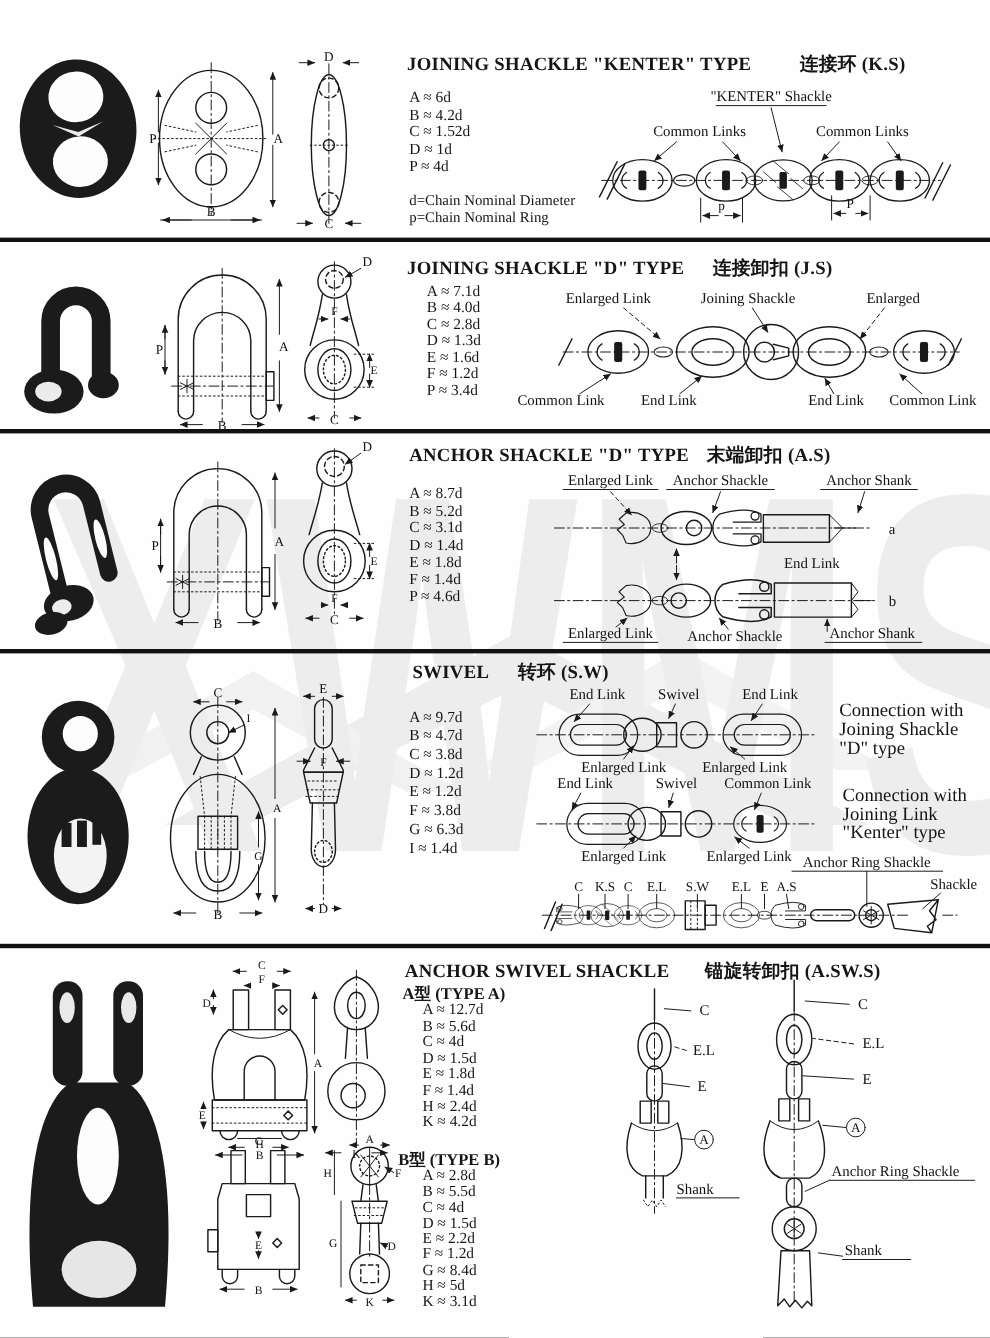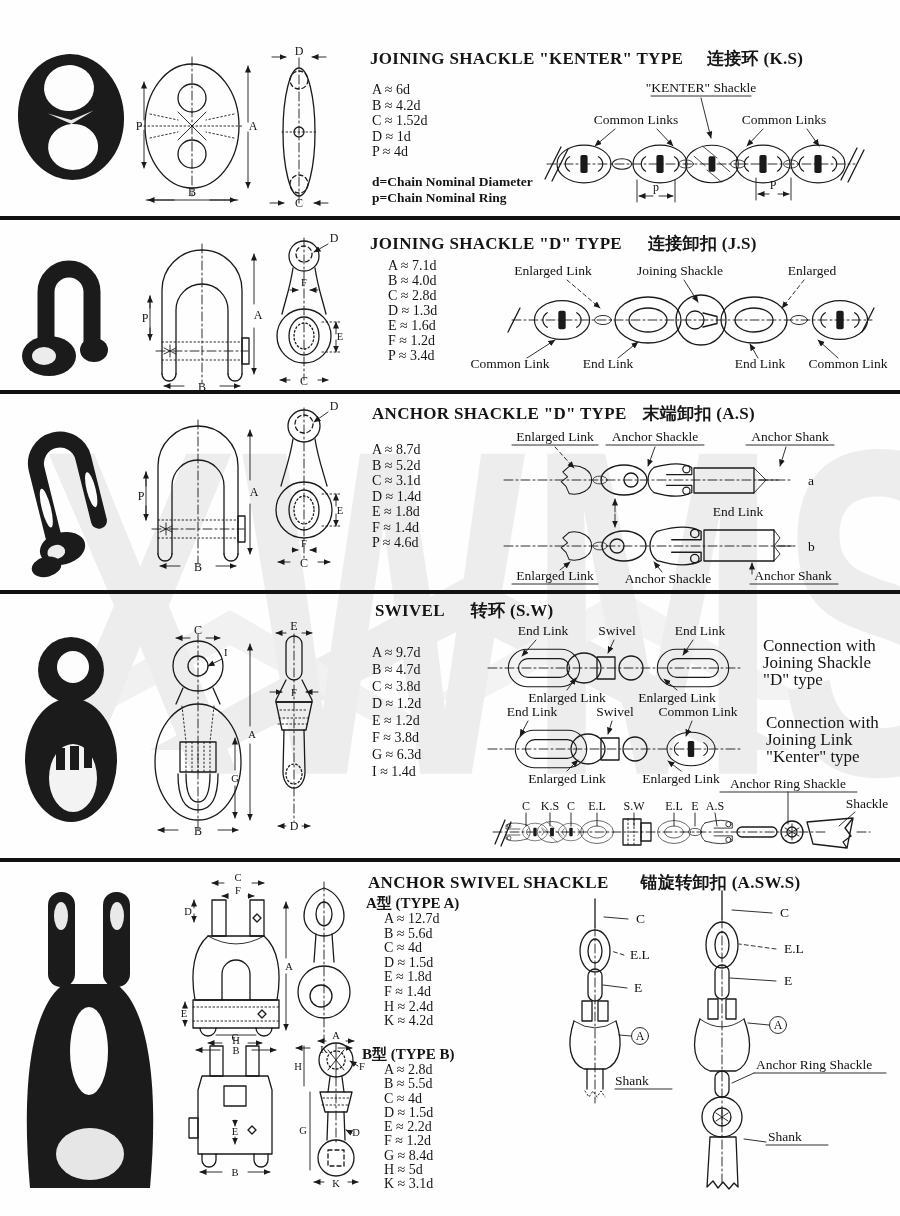--- a/index.html
+++ b/index.html
@@ -3,21 +3,21 @@
 <meta charset="utf-8">
 <style>
   html,body{margin:0;padding:0;background:#777;}
   .page{position:relative;width:900px;height:1216px;background:#fefefe;margin:0 auto;
         font-family:"Liberation Serif",serif;color:#151515;overflow:hidden;}
   .abs{position:absolute;}
   .rule{position:absolute;left:0;width:900px;height:4px;background:#121212;}
   .title{font-size:17px;font-weight:bold;white-space:nowrap;letter-spacing:.3px;}
   .title .zh{font-size:17px;}
   .dims div{font-size:14px;white-space:nowrap;font-weight:500;}
-  .notes div{font-size:13.5px;line-height:15.5px;white-space:nowrap;font-weight:bold;}
+  .notes div{font-size:13.5px;line-height:15.5px;white-space:nowrap;}
   .cnote div{font-size:17px;line-height:17px;white-space:nowrap;}
   .sub{font-size:15px;font-weight:bold;white-space:nowrap;}
   svg{overflow:visible;}
   svg text{font-family:"Liberation Serif",serif;font-size:13.5px;fill:#121212;}
   text.dim{font-size:12px;}
   text.sm{font-size:10.5px;}
   .k{fill:none;stroke:#1a1a1a;stroke-width:1.3;stroke-linecap:round;stroke-linejoin:round;}
   .thin{stroke-width:.9;}
   .kd{stroke-dasharray:4 3;}
   .kdd{stroke-dasharray:9 3 2 3;}
@@ -87,21 +87,21 @@
       </g>
       <g id="g-broken">
         <path class="k" d="M-6 -17 A22 17 0 0 1 22 0 A22 17 0 0 1 -6 17 M-6 -17 L-14 -10 L-8 -4 L-16 2 L-10 8 L-6 17"></path>
       </g>
     </defs>
   </svg>
 
   
   <section style="display:contents">
     <div class="abs title" style="left:370px;top:47px">
-      <span>JOINING SHACKLE "KENTER" TYPE</span><span class="zh" style="margin-left:24px">连接环 (K.S)</span>
+      <span>JOINING SHACKLE "KENTER" TYPE</span><span class="zh" style="margin-left:44px">连接环 (K.S)</span>
     </div>
     <div class="abs dims" style="left:372px;top:82px;line-height:15.5px">
       <div>A ≈ 6d</div>
       <div>B ≈ 4.2d</div>
       <div>C ≈ 1.52d</div>
       <div>D ≈ 1d</div>
       <div>P ≈ 4d</div>
     </div>
     <div class="abs notes" style="left:372px;top:174px">
       <div>d=Chain Nominal Diameter</div>

